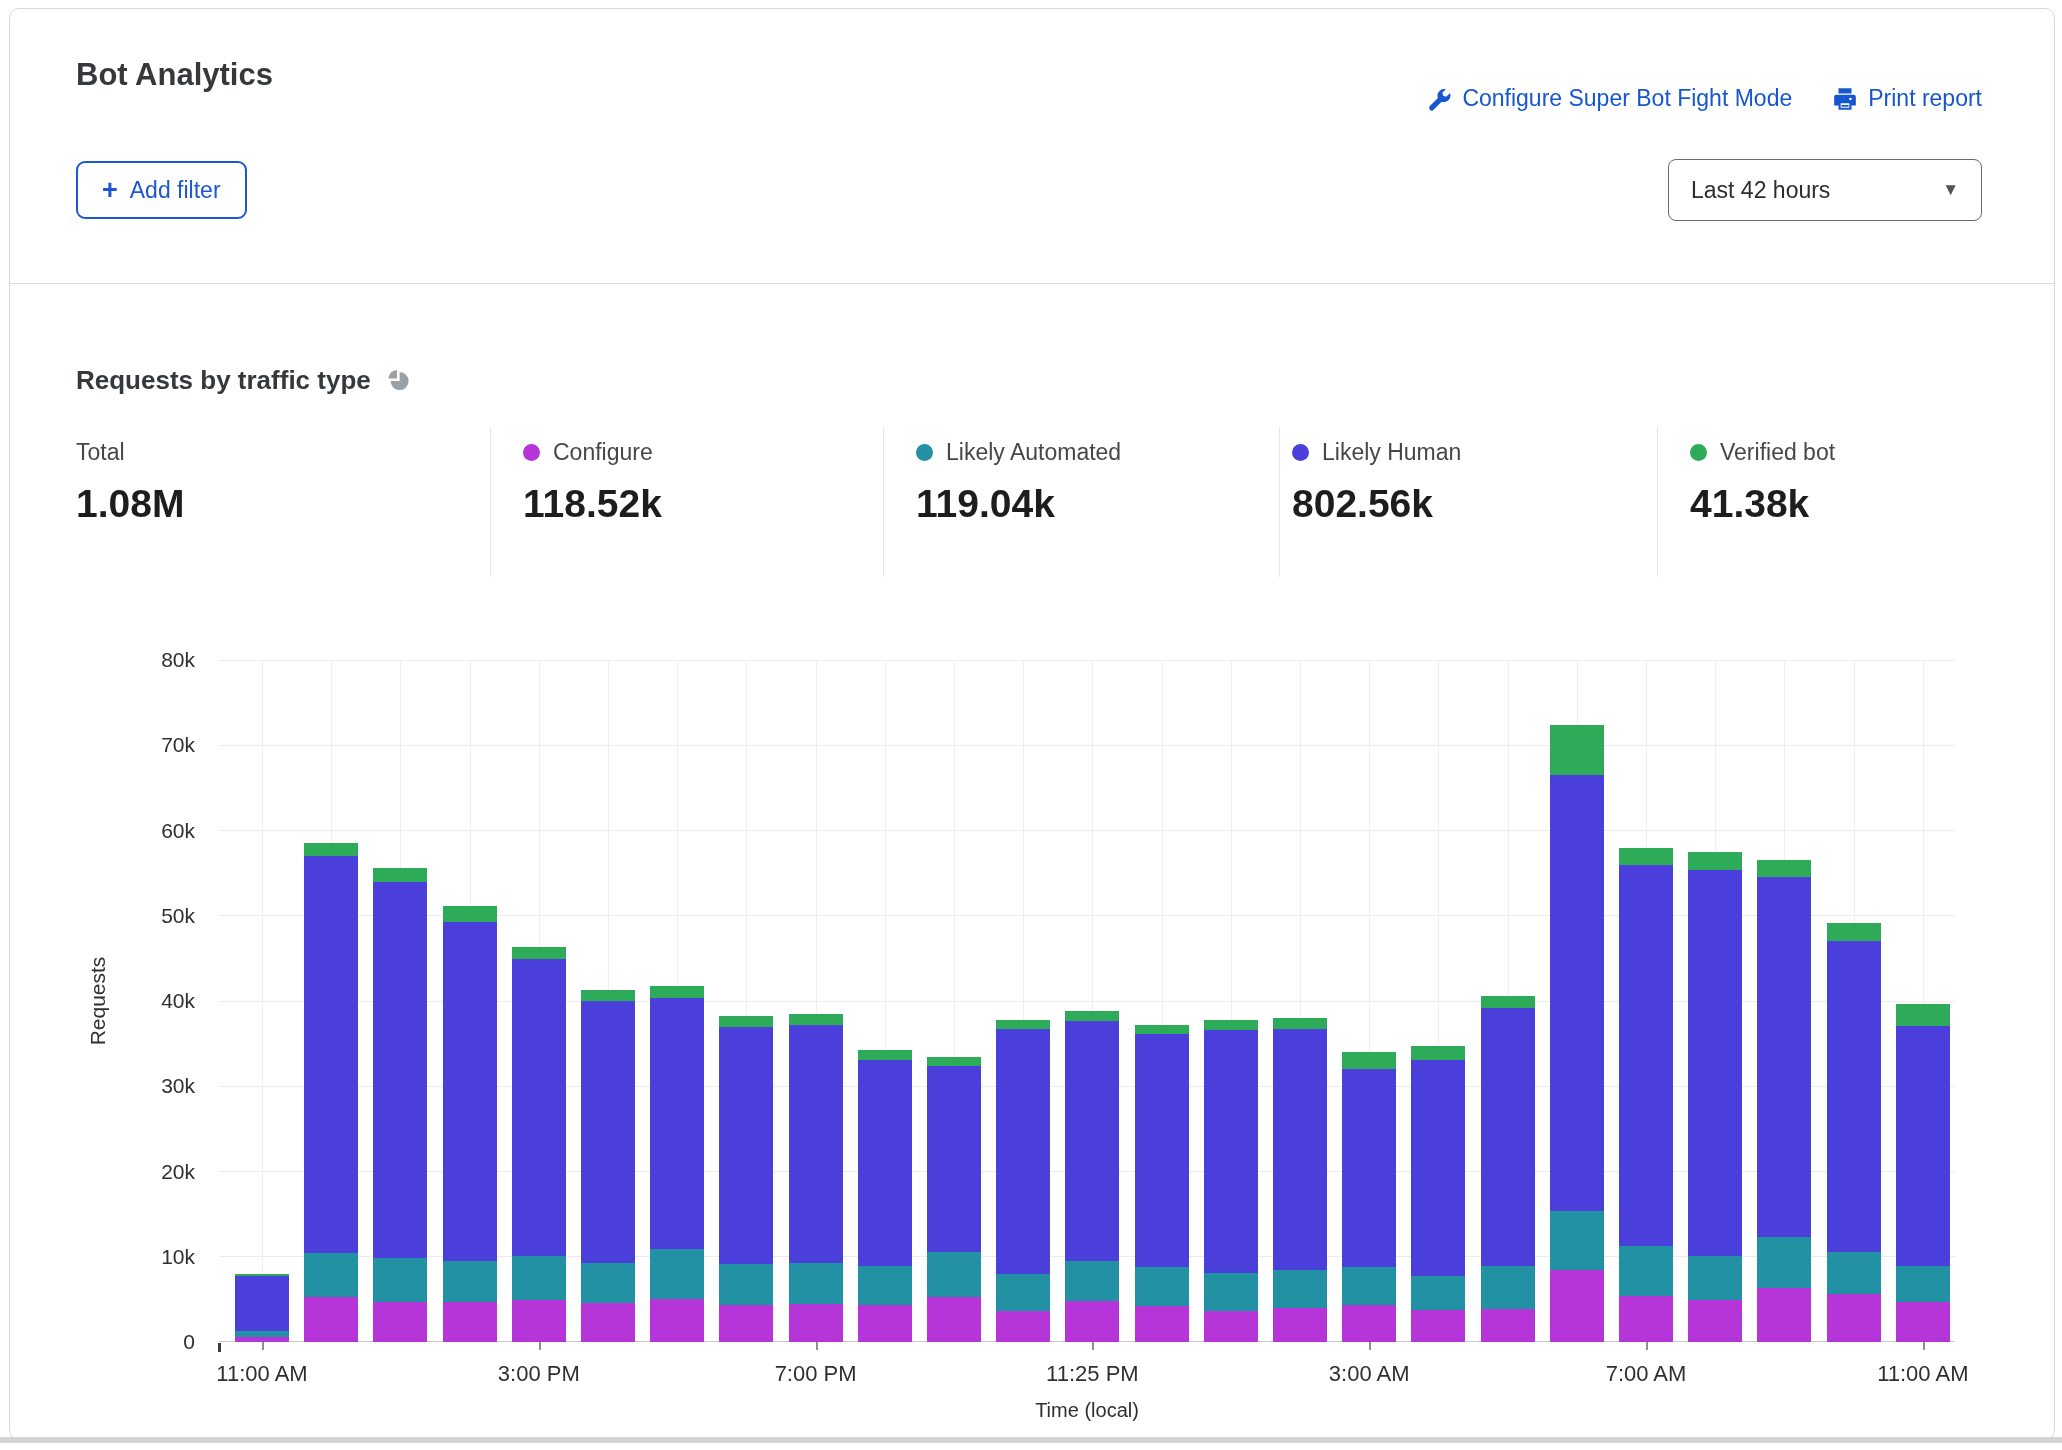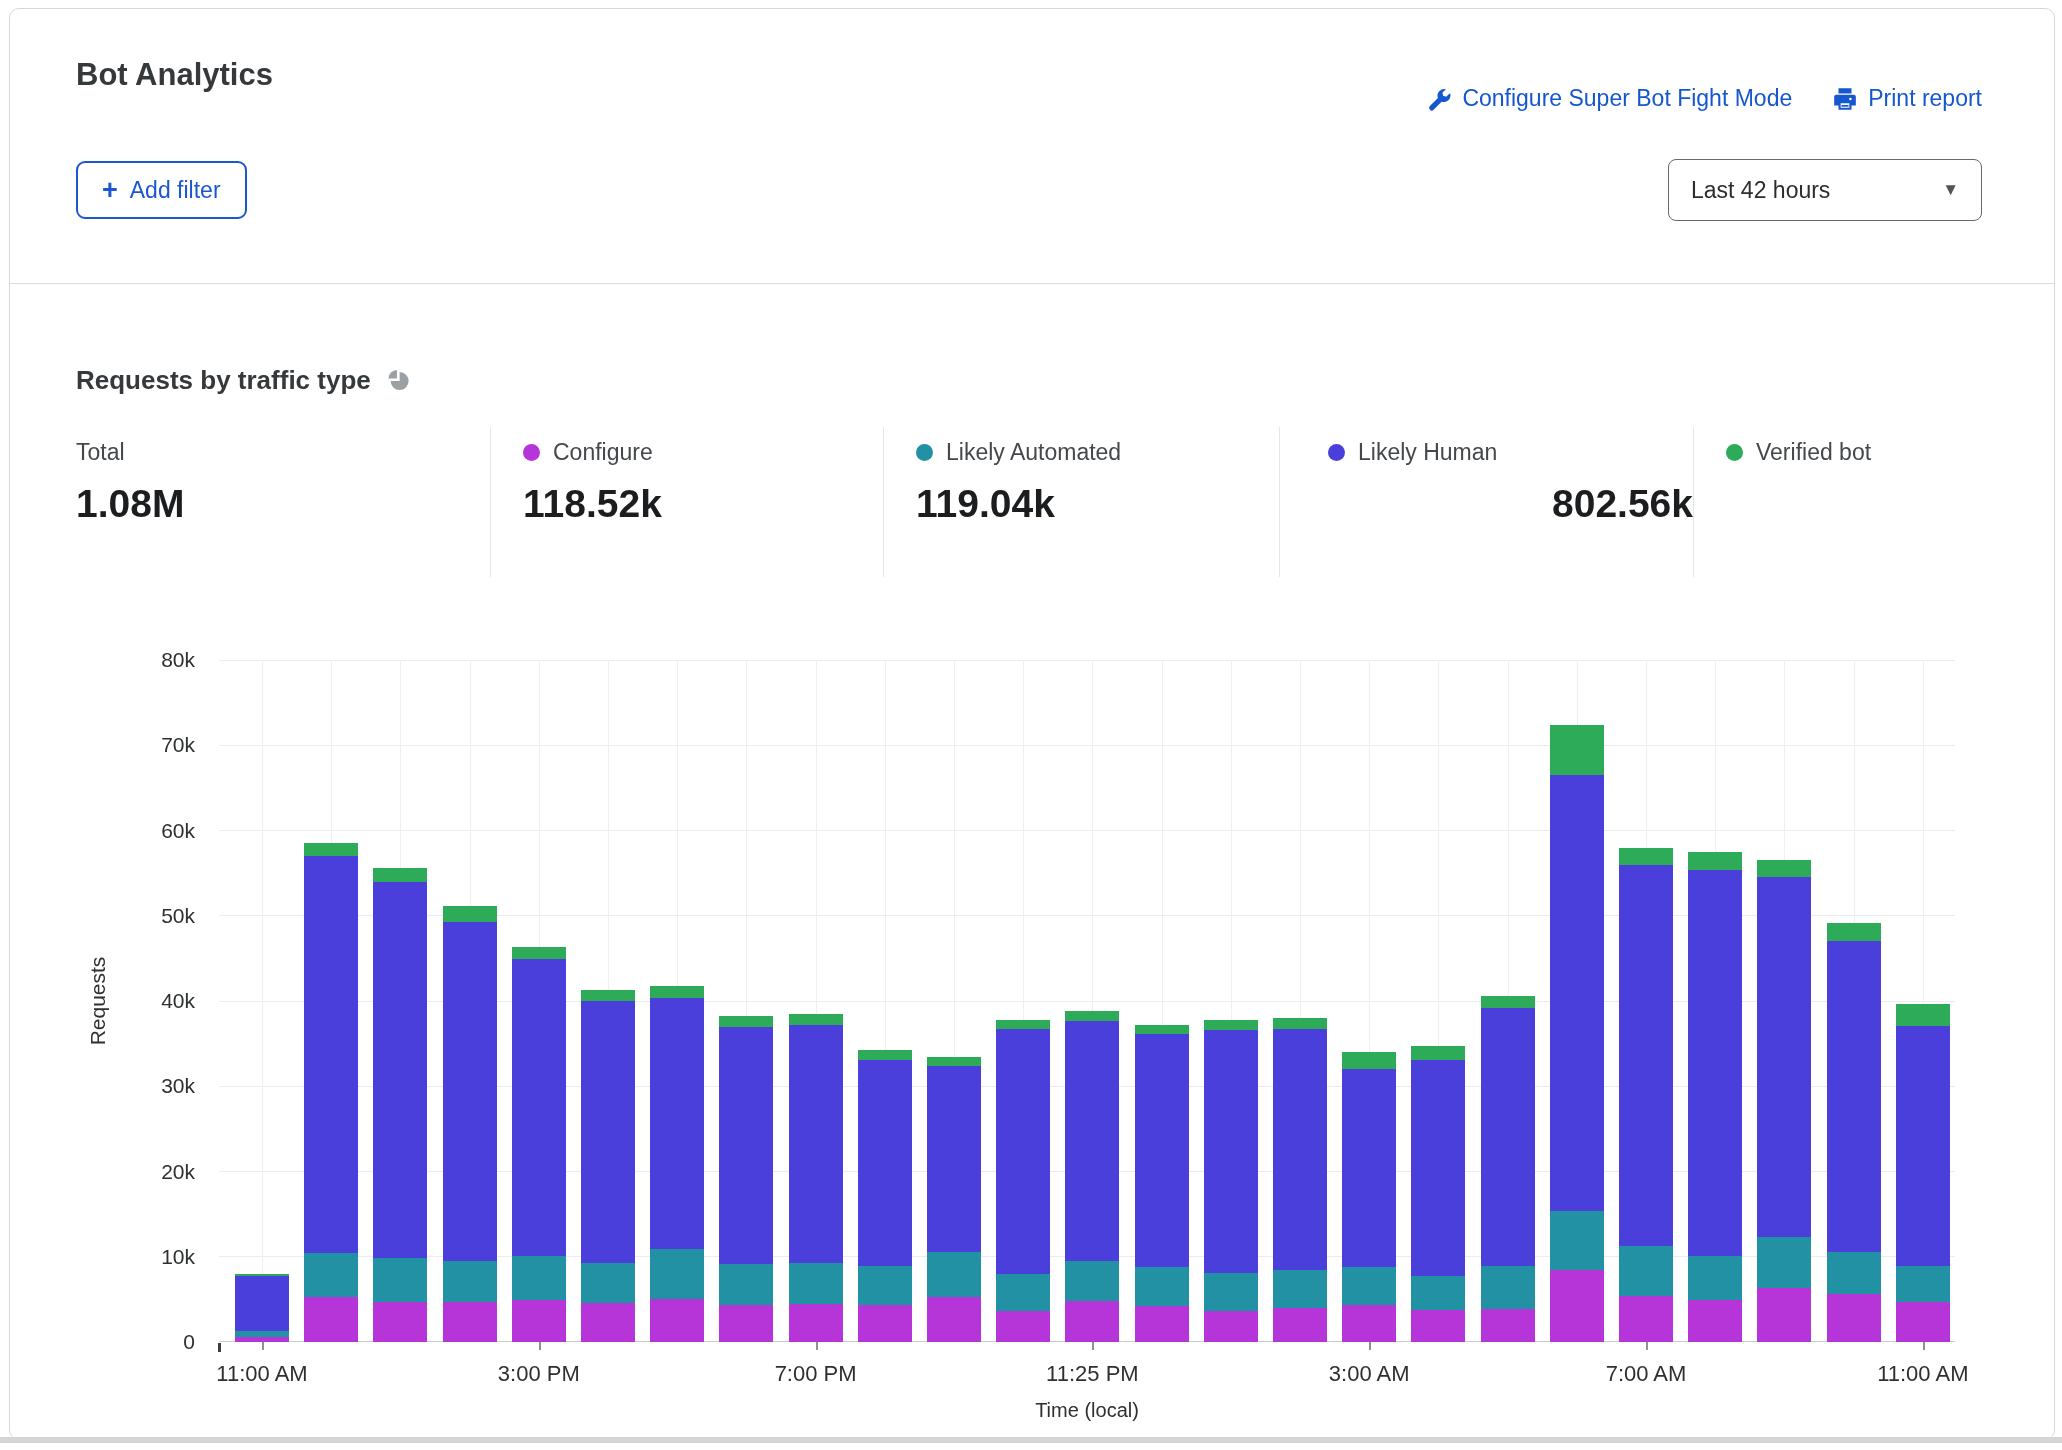--- a/index.html
+++ b/index.html
@@ -27,21 +27,21 @@
     font-size:26px;font-weight:bold;color:#36393b;}
   .stats{position:absolute;left:0;top:418px;width:2044px;height:150px;display:flex;}
   .stat-col{padding-top:12px;}
   .stat-col.bordered{border-left:1px solid #e3e5e6;}
   .stat-label{display:flex;align-items:center;gap:13px;font-size:23px;color:#45484b;}
   .dot{width:17px;height:17px;border-radius:50%;display:inline-block;}
   .stat-value{margin-top:16px;font-size:39px;font-weight:bold;color:#1b1d1f;}
   .c0{width:414px;padding-left:66px;}
   .c1{width:360px;padding-left:32px;}
   .c2{width:363px;padding-left:32px;}
-  .c3{width:365px;padding-left:48px;text-align:right;}
+  .c3{width:365px;padding-left:12px;}
   .c4{flex:1;padding-left:32px;}
 
   
   #plot{position:absolute;left:209px;top:651px;width:1736px;height:682px;}
   .hgrid{position:absolute;left:0;width:100%;height:1px;background:#ececec;}
   .hgrid.zero{background:#c9cbcc;}
   .vgrid{position:absolute;top:0;height:100%;width:1px;background:#efefef;}
   .bar{position:absolute;bottom:0;display:flex;flex-direction:column-reverse;}
   .seg{width:100%;}
   #ylabels{position:absolute;left:90px;top:651px;width:95px;height:682px;}
@@ -131,20 +131,21 @@
         <span class="dot" style="background:#4a3fdb"></span>
         <span>Likely Human</span>
       </div>
       <div class="stat-value">802.56k</div>
     </div>
     <div class="stat-col c4 bordered">
       <div class="stat-label">
         <span class="dot" style="background:#2eab58"></span>
         <span>Verified bot</span>
       </div>
+      <div class="stat-value">41.38k</div>
     </div>
   </div>
 
   <div class="y-axis-title">Requests</div>
   <div id="ylabels">
       <div class="ylab" style="bottom: -12px;">0</div>
       <div class="ylab" style="bottom: 73.25px;">10k</div>
       <div class="ylab" style="bottom: 158.5px;">20k</div>
       <div class="ylab" style="bottom: 243.75px;">30k</div>
       <div class="ylab" style="bottom: 329px;">40k</div>

